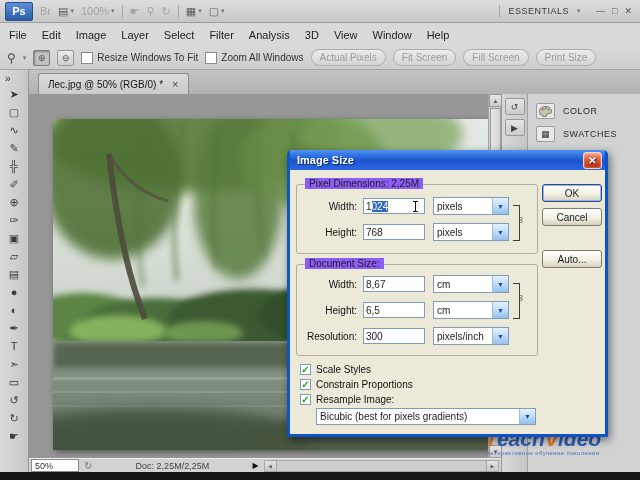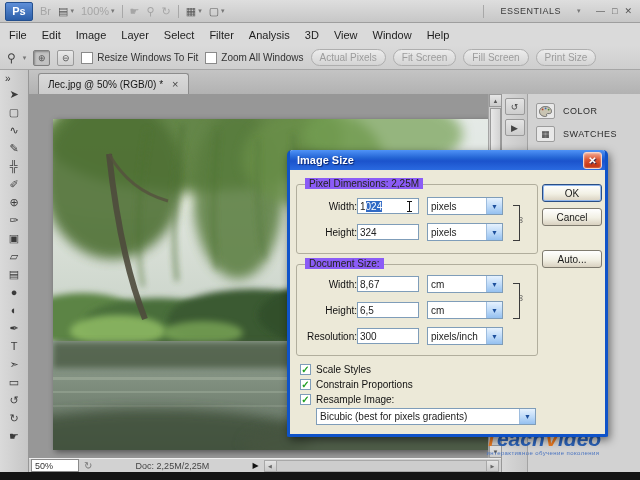--- a/index.html
+++ b/index.html
@@ -7,21 +7,21 @@
        font-family:"Liberation Sans",sans-serif;font-size:11px;color:#222}
   
   .appbar{position:absolute;top:0;left:0;right:0;height:23px;background:linear-gradient(#dedede,#c7c7c7);
           border-bottom:1px solid #9e9e9e;display:flex;align-items:center;gap:7px;padding:4px 5px;box-sizing:border-box}
   .ps-logo{width:26px;height:17px;background:linear-gradient(#5f8fd8,#2b5ea8);color:#fff;font-weight:bold;font-size:11px;
            display:flex;align-items:center;justify-content:center;border-radius:2px;border:1px solid #24508f}
   .abicon{font-size:11px;color:#5a5a5a;display:flex;align-items:center;gap:2px}
   .dim{color:#a5a5a5}
   .absep{width:1px;height:13px;background:#a8a8a8}
   .ddm{font-size:7px;color:#777}
-  .workspace{margin-left:auto;display:flex;align-items:center;gap:16px;font-size:9px;color:#3a3a3a;letter-spacing:.5px}
+  .workspace{margin-left:auto;display:flex;align-items:center;gap:8px;font-size:9px;color:#3a3a3a;letter-spacing:.5px}
   .winctl{display:flex;gap:7px;color:#555;font-size:9px;margin:0 3px 0 8px}
   
   .menubar{position:absolute;top:23px;left:0;right:0;height:23px;background:#dadada;border-bottom:1px solid #b2b2b2;
            display:flex;align-items:center;gap:15px;padding:0 9px;font-size:11px;color:#1e1e1e}
   .menu-item{cursor:default}
   
   .optbar{position:absolute;top:46px;left:0;right:0;height:24px;background:linear-gradient(#dadada,#cecece);
           border-bottom:1px solid #a6a6a6;display:flex;align-items:center;gap:7px;padding:0 7px;font-size:10px;color:#333;box-sizing:border-box}
   .tool-ic{font-size:12px;color:#444}
   .sqbtn{width:15px;height:14px;border:1px solid #9a9a9a;background:linear-gradient(#e9e9e9,#d0d0d0);
@@ -81,21 +81,21 @@
   .dlg-title{height:20px;background:linear-gradient(#4f93f7,#2364d4 40%,#1b53cc 55%,#2a6ae0);
              border-radius:3px 3px 0 0;display:flex;align-items:center;color:#fff;font-weight:bold;font-size:11px;
              padding:0 3px 0 7px;text-shadow:1px 1px 1px rgba(8,28,90,.85)}
   .dlg-close{margin-left:auto;width:17px;height:15px;border-radius:3px;border:1px solid #f6d5c9;color:#fff;
              background:linear-gradient(#f2a68f,#dd5632 45%,#c22d0b);font-size:10px;font-weight:bold;
              display:flex;align-items:center;justify-content:center;box-shadow:inset 0 0 2px rgba(255,255,255,.7)}
   .dlg-body{position:relative;height:264px;font-size:10px}
   .grp{position:absolute;border:1px solid #b1ae9d;border-radius:3px}
   .grp-leg{position:absolute;top:-7px;left:8px;background:#8b5cf6;padding:0 4px;font-size:10px;color:#23231f;white-space:nowrap}
   .frow{position:absolute;left:4px;display:flex;align-items:center;height:18px}
-  .flabel{width:56px;text-align:right;margin-right:0;color:#111}
+  .flabel{width:56px;text-align:right;margin-right:6px;color:#111}
   .finput{width:62px;height:16px;background:#fff;border:1px solid #7f9db9;display:flex;align-items:center;
           padding:0 2px;box-sizing:border-box;position:relative}
   .sel{background:#316ac5;color:#fff}
   .fdd{margin-left:8px;width:76px;height:18px;background:#fff;border:1px solid #7f9db9;display:flex;align-items:center;box-sizing:border-box}
   .fdd-t{flex:1;padding-left:3px;white-space:nowrap;overflow:hidden}
   .fdd-b{width:15px;height:100%;background:linear-gradient(#e6f2fe,#bcd9f8 55%,#94c0f0);border-left:1px solid #9ebdde;
          display:flex;align-items:center;justify-content:center;color:#1c4f9c;font-size:7px}
   .bracket{position:absolute;width:7px;border:1px solid #3c3c3c;border-left:none;box-sizing:border-box}
   .chain{position:absolute;font-size:9px;color:#444;transform:rotate(90deg)}
   .ibeam{position:absolute;left:47px;top:2px;width:9px;height:11px}
@@ -335,21 +335,21 @@
             </span>
         </span>
         <span class="fdd">
           <span class="fdd-t">pixels</span>
           <span class="fdd-b">▼</span>
         </span>
       </div>
       <div class="frow" style="top:38px">
         <span class="flabel">Height:</span>
         <span class="finput">
-            <span>324</span>
+            <span>768</span>
           </span>
         <span class="fdd">
           <span class="fdd-t">pixels</span>
           <span class="fdd-b">▼</span>
         </span>
       </div>
       <div class="bracket" style="left:216px;top:20px;height:36px"></div>
       <span class="chain" style="left:221px;top:30px">∞</span>
     </div>
 

